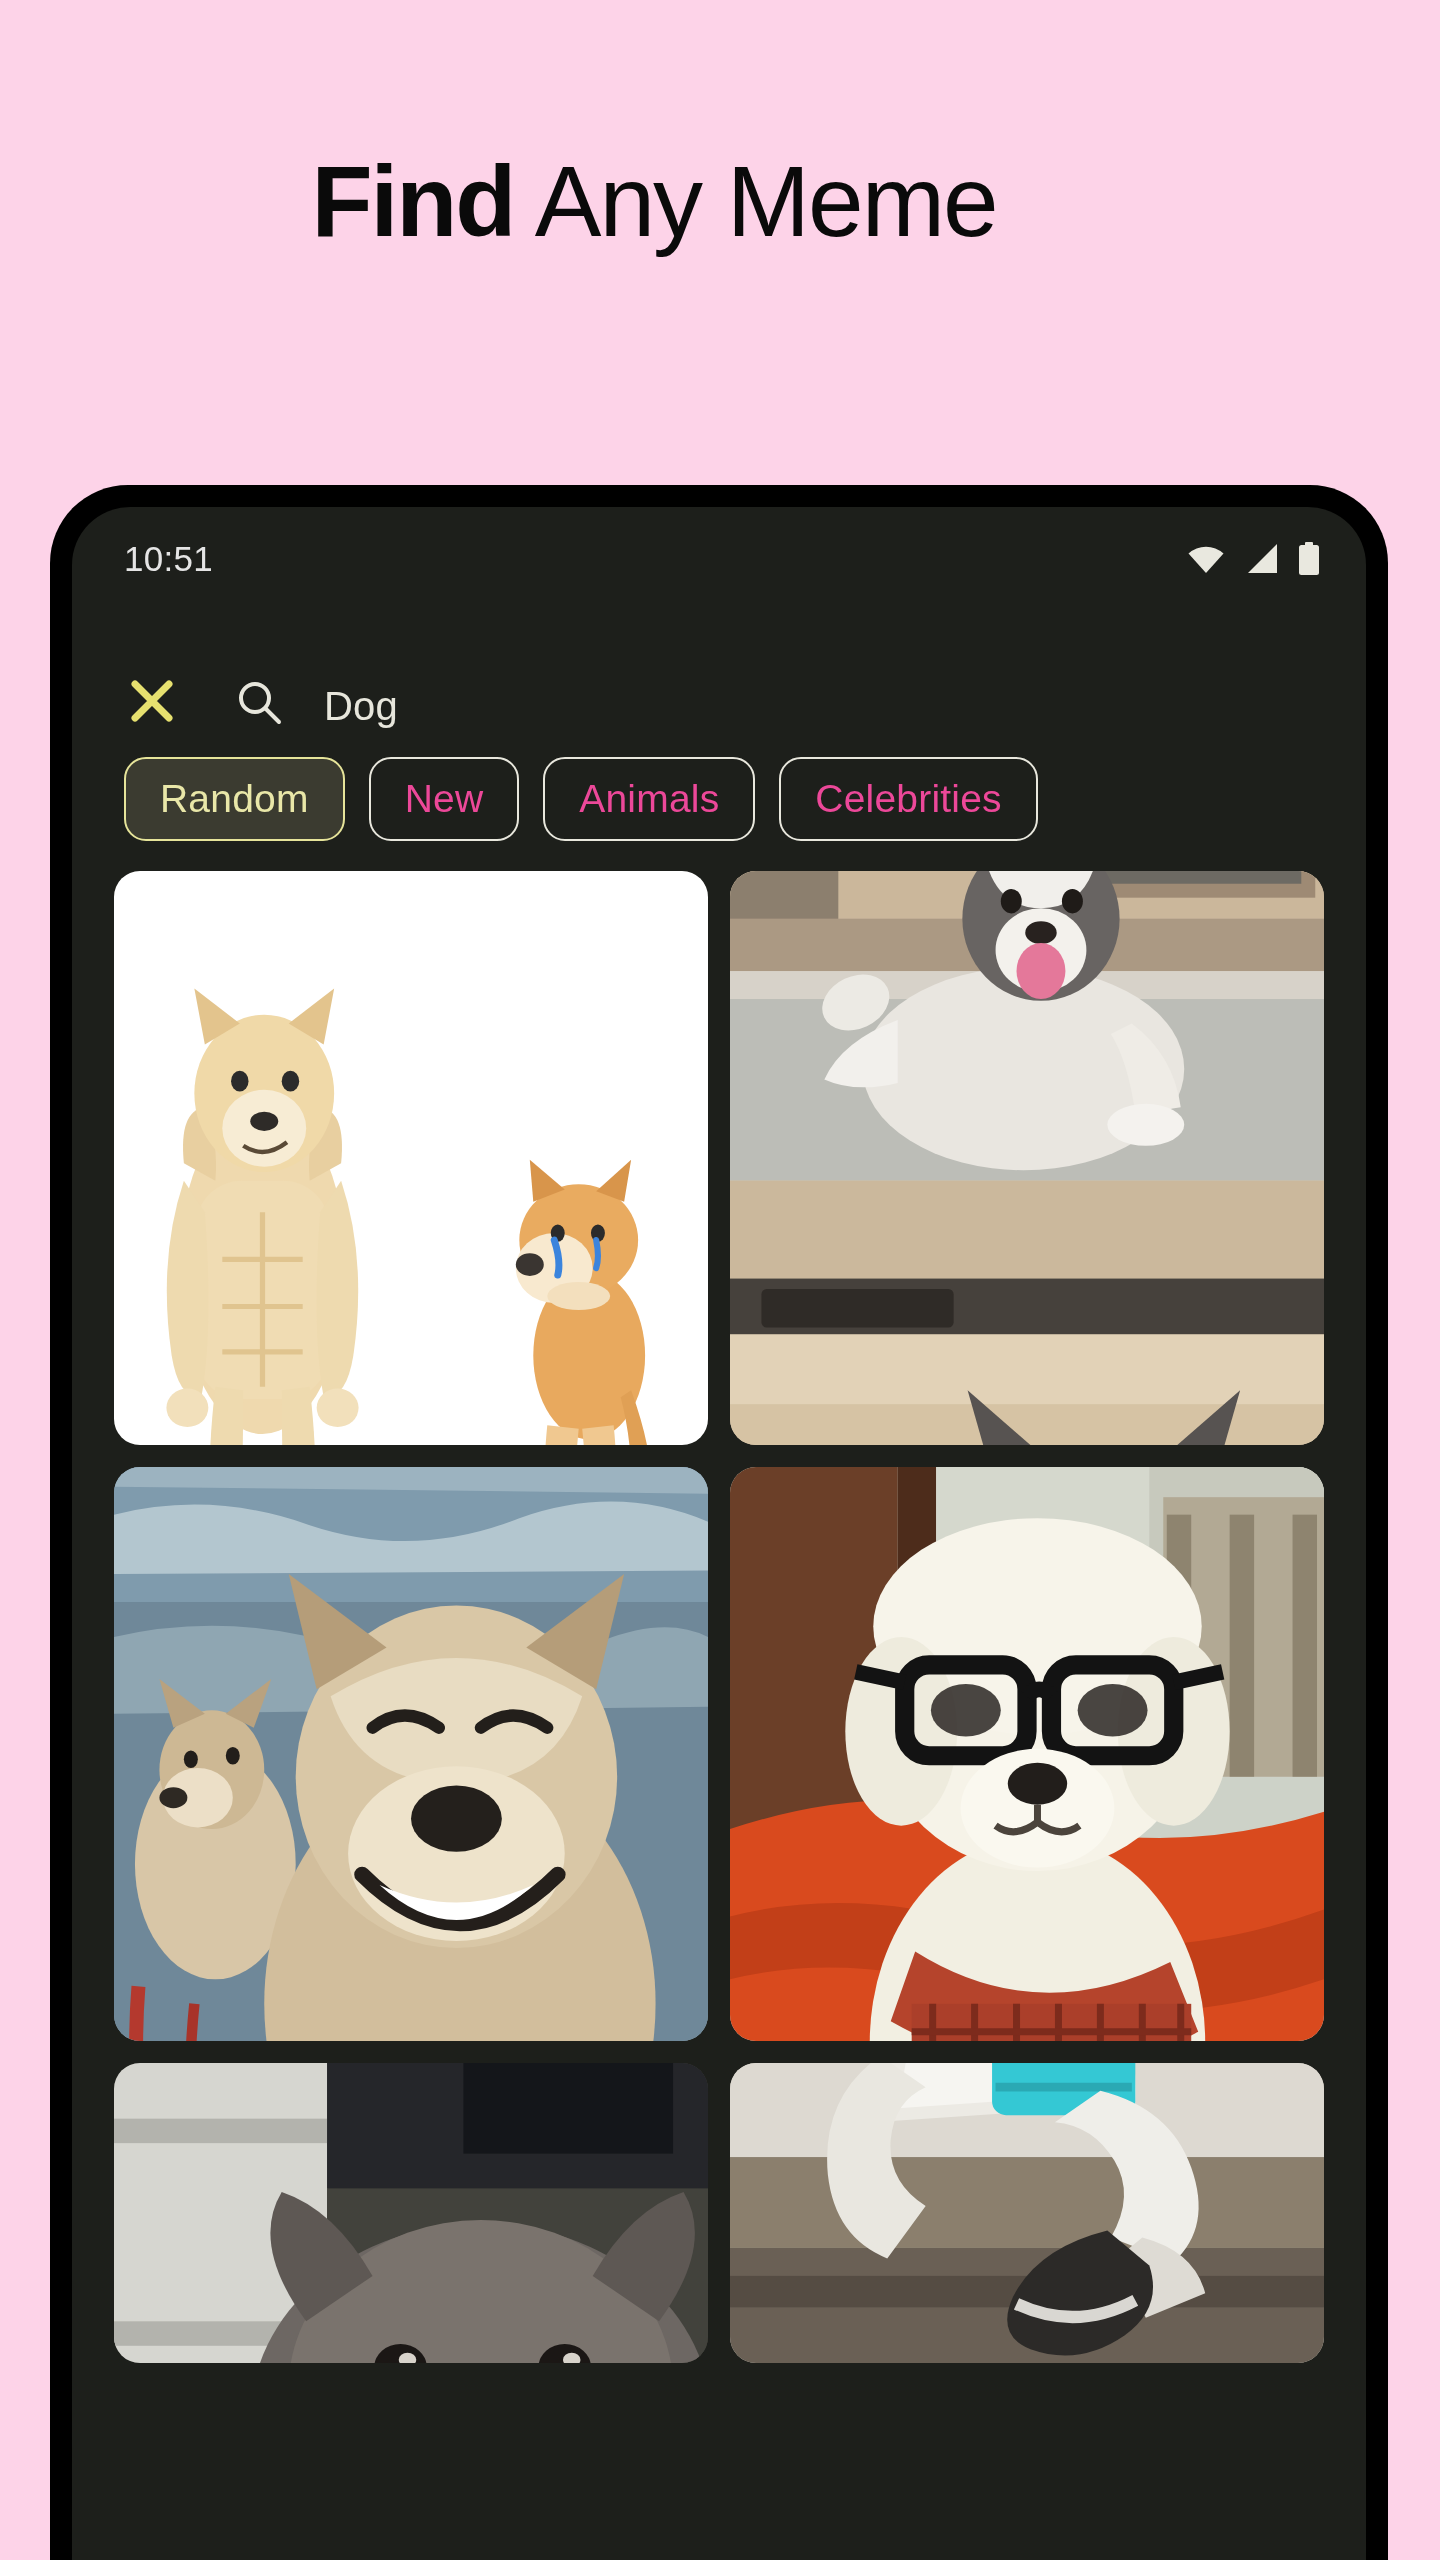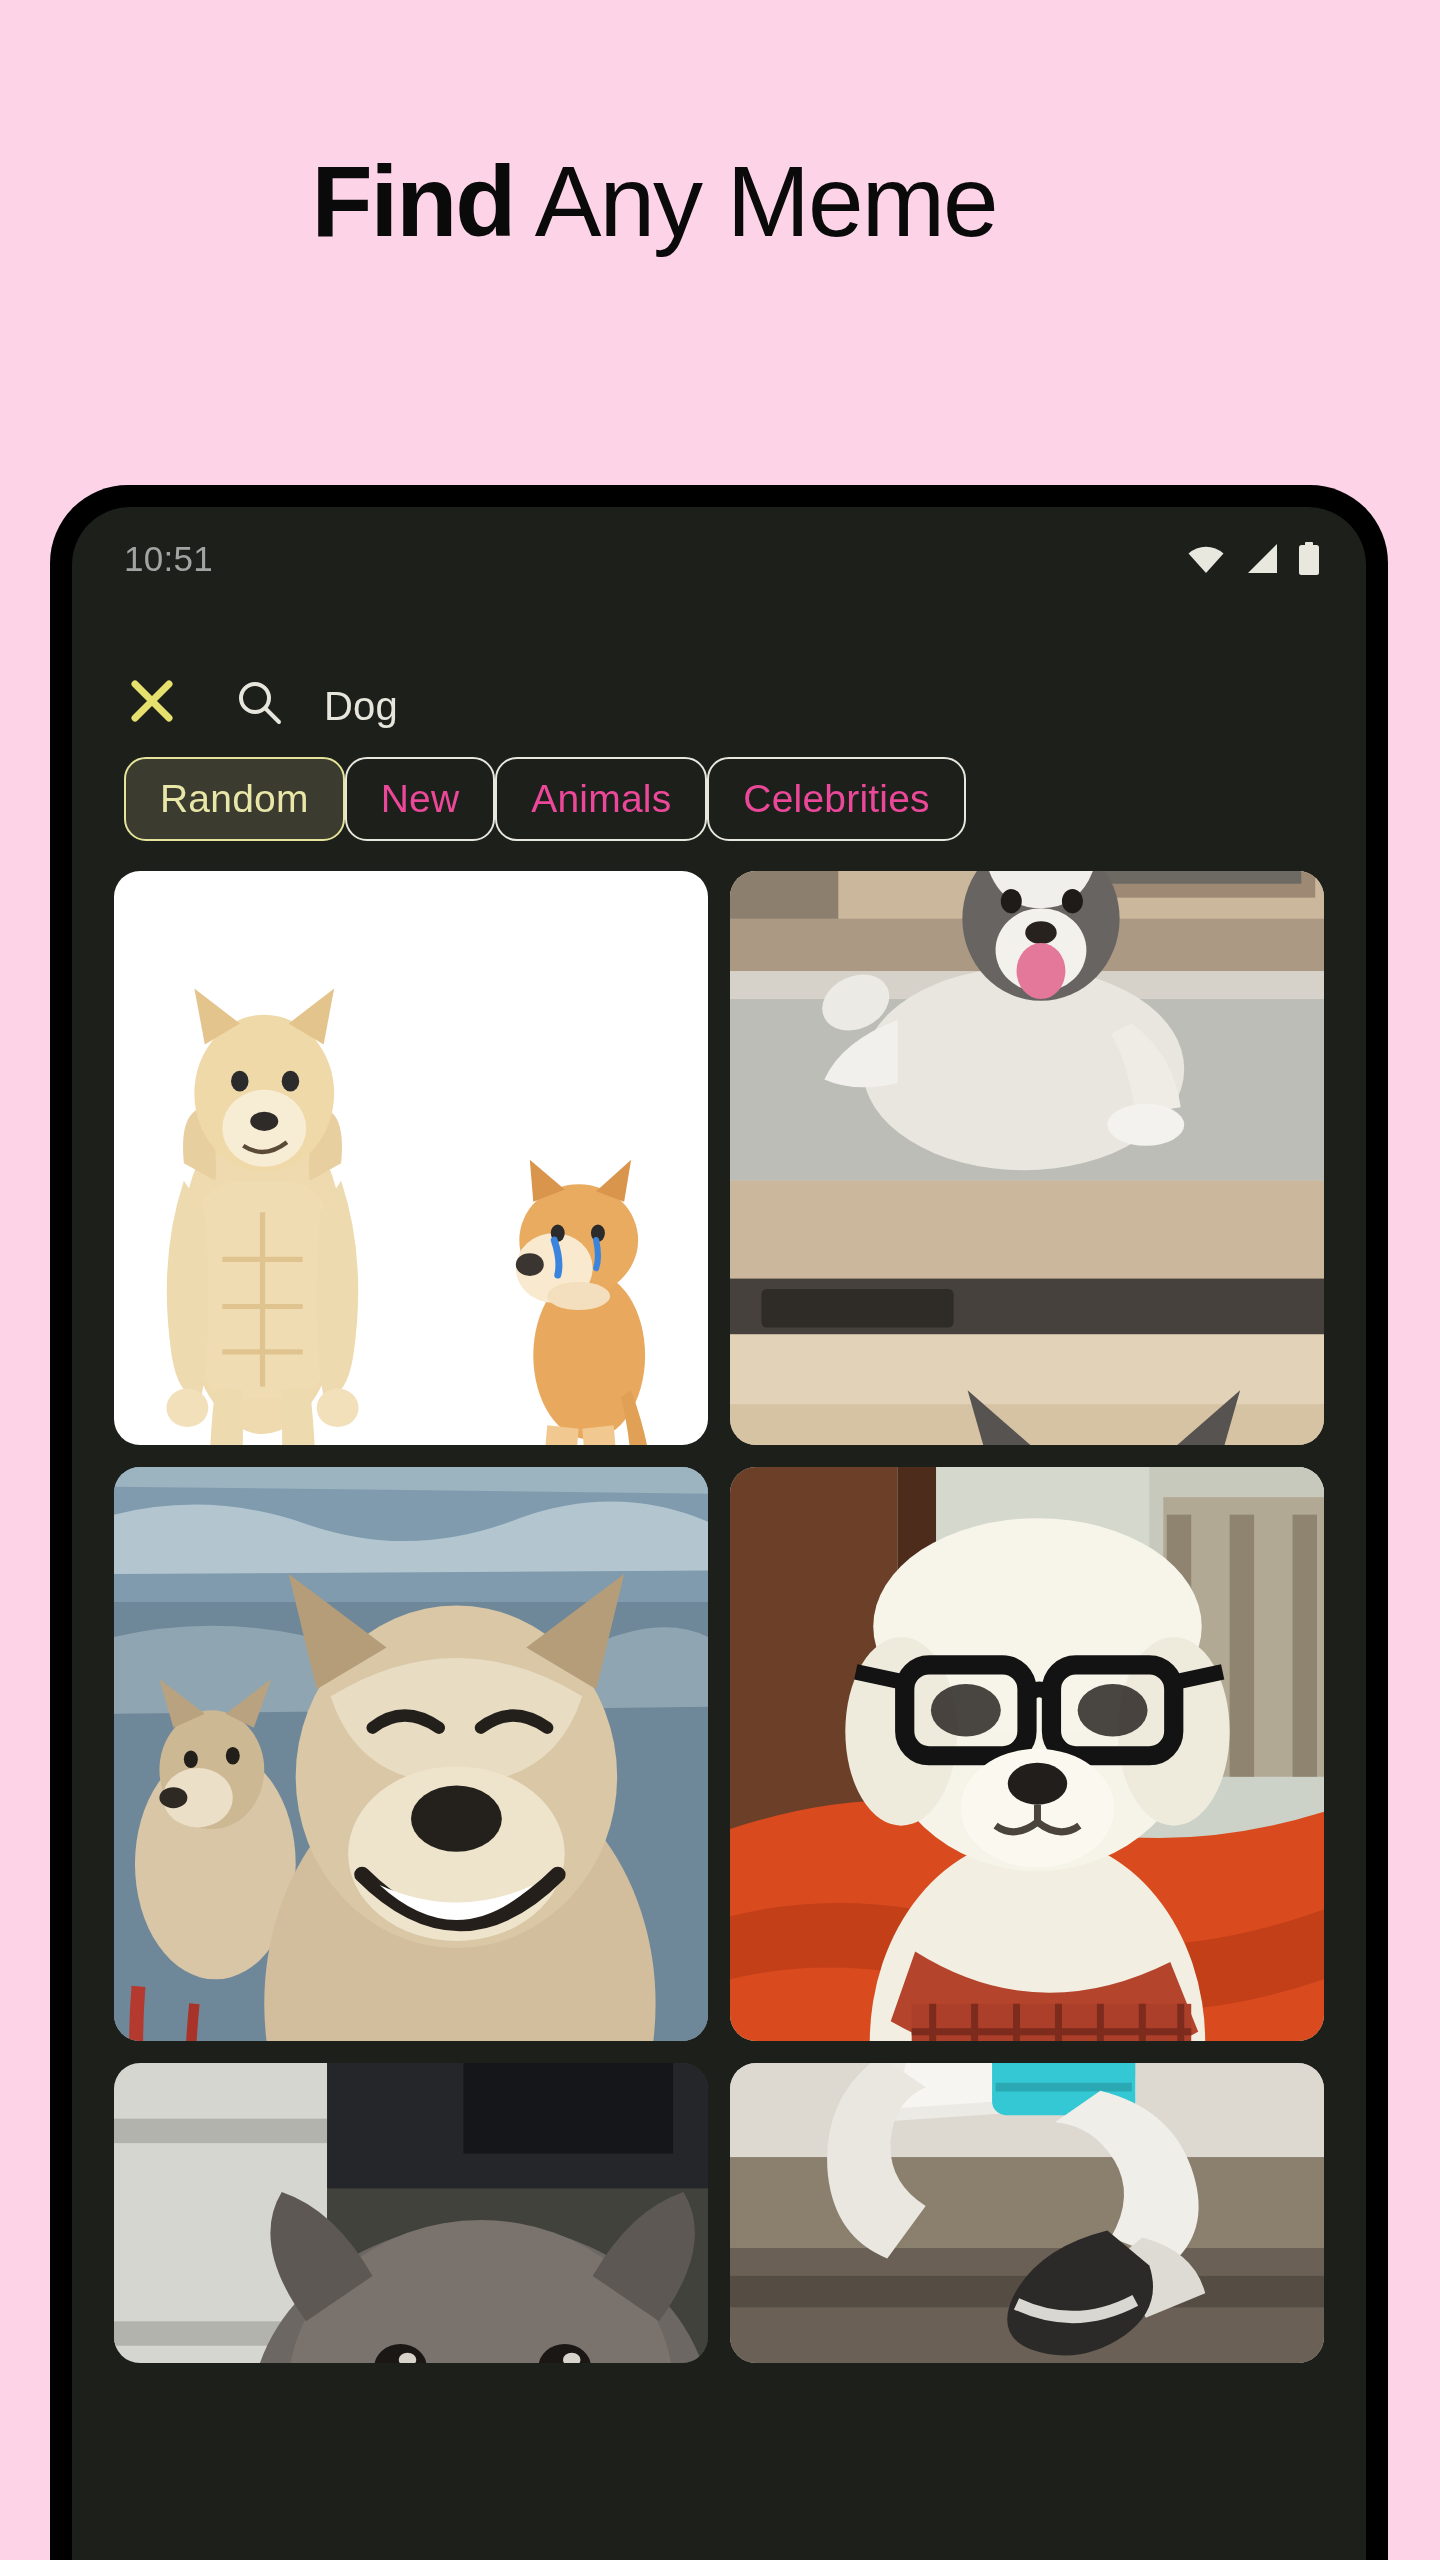--- a/index.html
+++ b/index.html
@@ -56,21 +56,21 @@
 
   
   .statusbar {
     height: 104px;
     display: flex;
     align-items: center;
     justify-content: space-between;
     padding: 0 46px 0 52px;
   }
   .status-time {
-    color: #a3a3a3;
+    color: #e5e5e5;
     font-size: 35px;
     font-weight: 400;
     letter-spacing: 0.3px;
   }
   .status-icons {
     display: flex;
     align-items: center;
     gap: 19px;
   }
   .status-icons svg { display: block; }
@@ -105,20 +105,21 @@
     color: #e7e6dc;
     font-size: 40px;
     font-weight: 400;
     letter-spacing: 0.2px;
   }
 
   
   .chiprow {
     display: flex;
     align-items: flex-start;
+    gap: 24px;
     padding: 28px 0 30px 52px;
     white-space: nowrap;
     overflow: hidden;
   }
   .chip {
     flex: 0 0 auto;
     height: 84px;
     padding: 0 34px;
     border-radius: 22px;
     border: 2.5px solid #e8e7dd;

